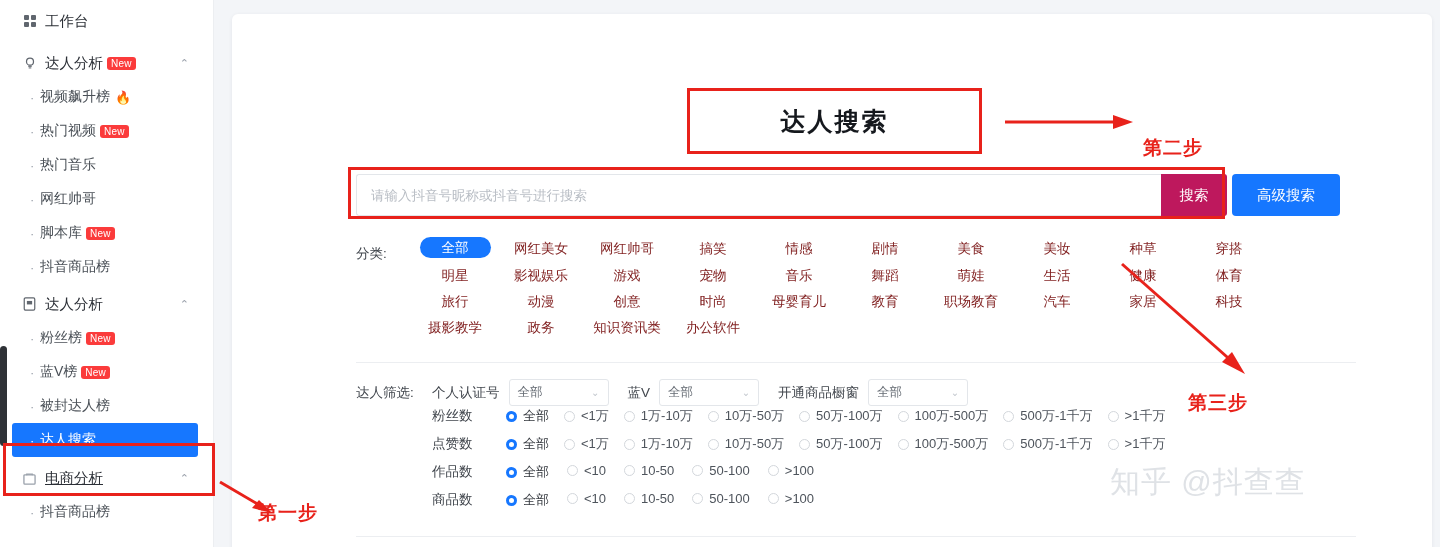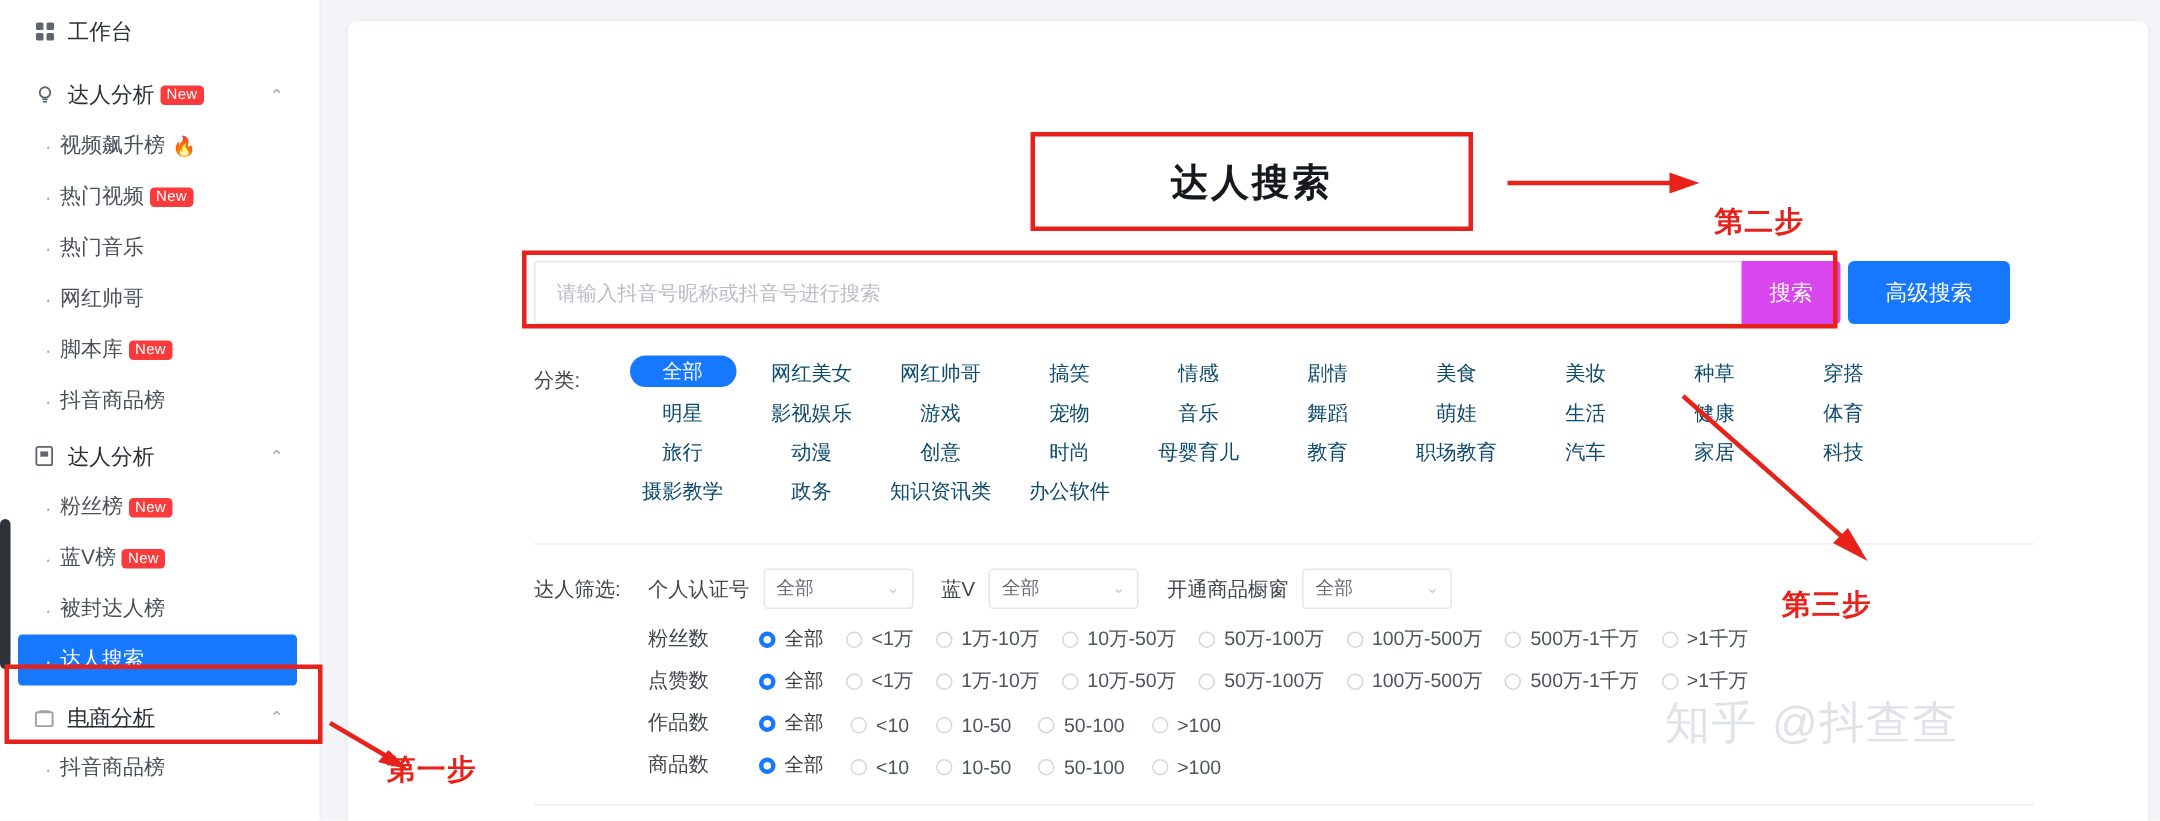--- a/index.html
+++ b/index.html
@@ -70,21 +70,21 @@
     position:absolute; left:124px; top:160px; width:940px; height:42px;
     display:flex; align-items:center;
   }
   #search-input{
     width:805px; height:42px; border:1px solid #e3e6ea; border-right:none;
     border-radius:3px 0 0 3px; padding:0 14px; font-size:13.5px; color:#333;
     outline:none; background:#fff;
   }
   #search-input::placeholder{ color:#b9bec5; }
   #search-btn{
-    width:66px; height:42px; background:#d946ef; color:#fff; border:none;
+    width:66px; height:42px; background:#be185d; color:#fff; border:none;
     border-radius:0 3px 3px 0; font-size:14.5px; cursor:pointer;
     font-family:"Liberation Sans","DejaVu Sans",sans-serif;
   }
   #adv-btn{
     position:absolute; left:1000px; top:160px; width:108px; height:42px;
     background:#1677ff; color:#fff; border:none; border-radius:4px;
     font-size:14.5px; cursor:pointer;
     font-family:"Liberation Sans","DejaVu Sans",sans-serif;
   }
 
@@ -96,21 +96,21 @@
     position:absolute; left:0; top:5px; font-size:13.5px; color:#41464d;
   }
   #cat-grid{
     margin-left:56px;
     display:grid;
     grid-template-columns:repeat(10, 86px);
     row-gap:9px;
     justify-items:center;
   }
   .cat{
-    font-size:13.5px; color:#0c4a6e; cursor:pointer; line-height:17px;
+    font-size:13.5px; color:#7f1d1d; cursor:pointer; line-height:17px;
     white-space:nowrap;
   }
   .cat.sel{
     background:#1677ff; color:#fff; border-radius:12px;
     padding:3px 22px; line-height:15px; margin-top:-3px;
   }
 
   
   #divider{
     position:absolute; left:124px; top:348px; width:1000px; height:1px;
@@ -127,21 +127,21 @@
   .frow{ display:flex; align-items:center; margin-left:76px; height:29px; }
   .fsel{
     width:100px; height:27px; border:1px solid #e3e6ea; border-radius:3px;
     display:flex; align-items:center; padding:0 8px; font-size:12.5px;
     color:#666c74; position:relative; cursor:pointer; background:#fff;
   }
   .fsel .cv{ position:absolute; right:8px; color:#c2c7cd; font-size:10px;}
   .fmid{ font-size:13.5px; color:#41464d; margin:0 9px 0 19px; }
   .fmid.first{ margin-left:0; }
 
-  .radio-row{ display:flex; align-items:flex-end; margin-left:76px; height:28px; }
+  .radio-row{ display:flex; align-items:flex-start; margin-left:76px; height:28px; }
   .radio-row .rl{ font-size:13.5px; color:#41464d; width:74px; flex:0 0 74px;}
   .opt{ display:flex; align-items:center; cursor:pointer; white-space:nowrap;}
   .rb{
     width:11px; height:11px; border-radius:50%; border:1px solid #d3d7dc;
     background:#fff; display:inline-block; margin-right:6px; flex:0 0 11px;
   }
   .rb.on{
     border:3px solid #1677ff; background:#fff;
     box-shadow:inset 0 0 0 2px #fff;
   }

